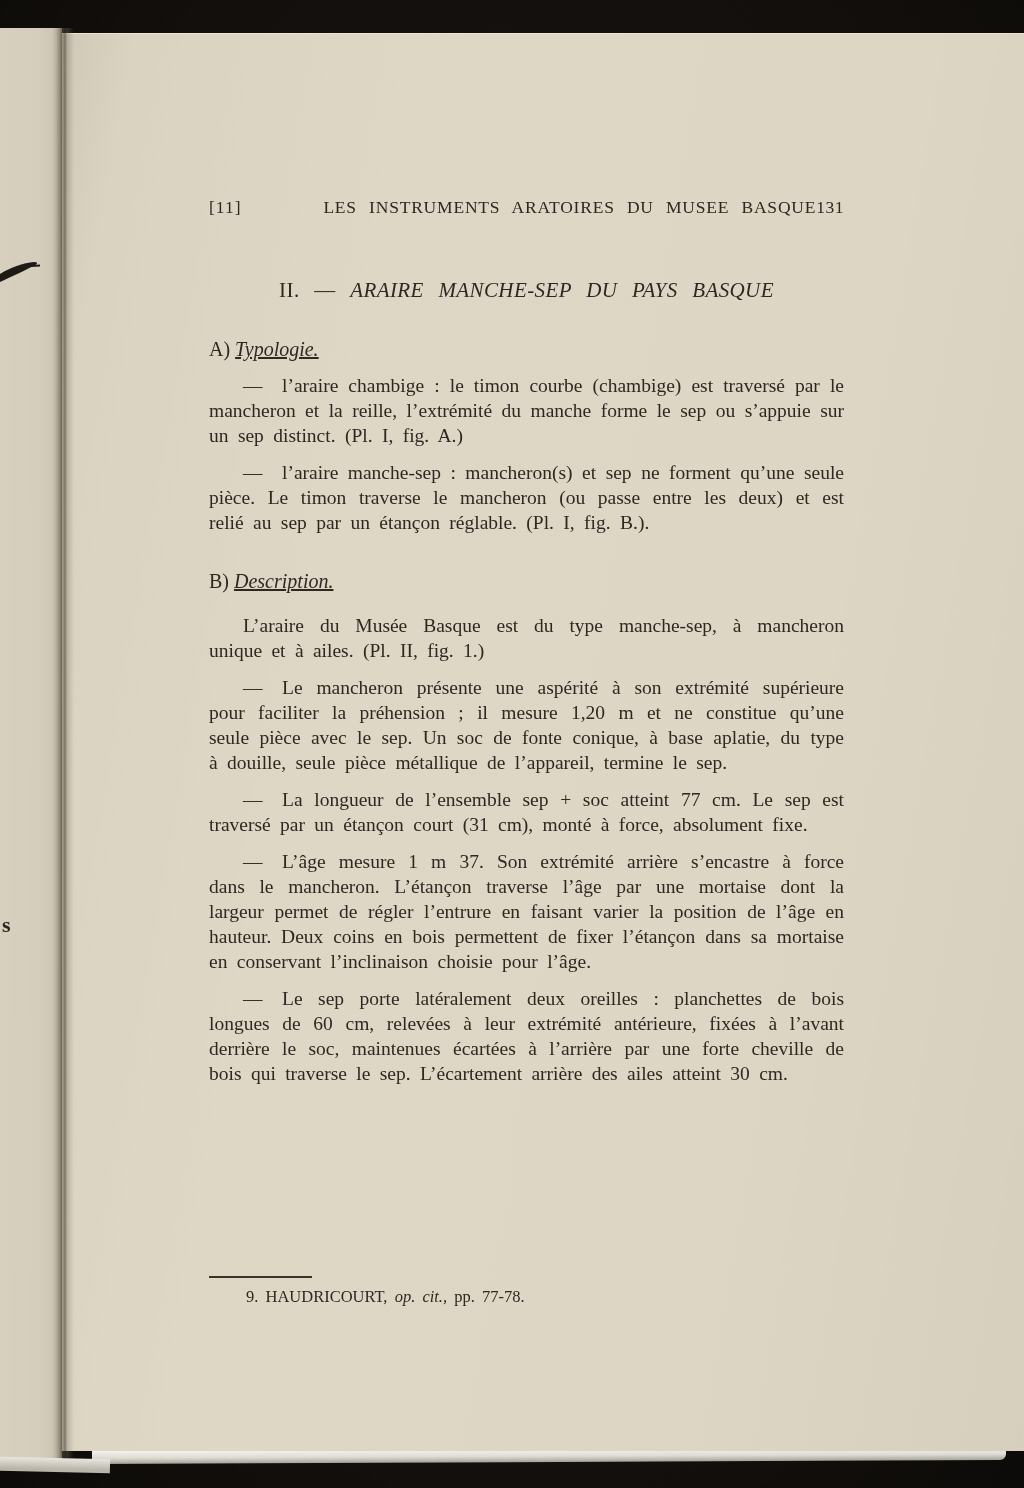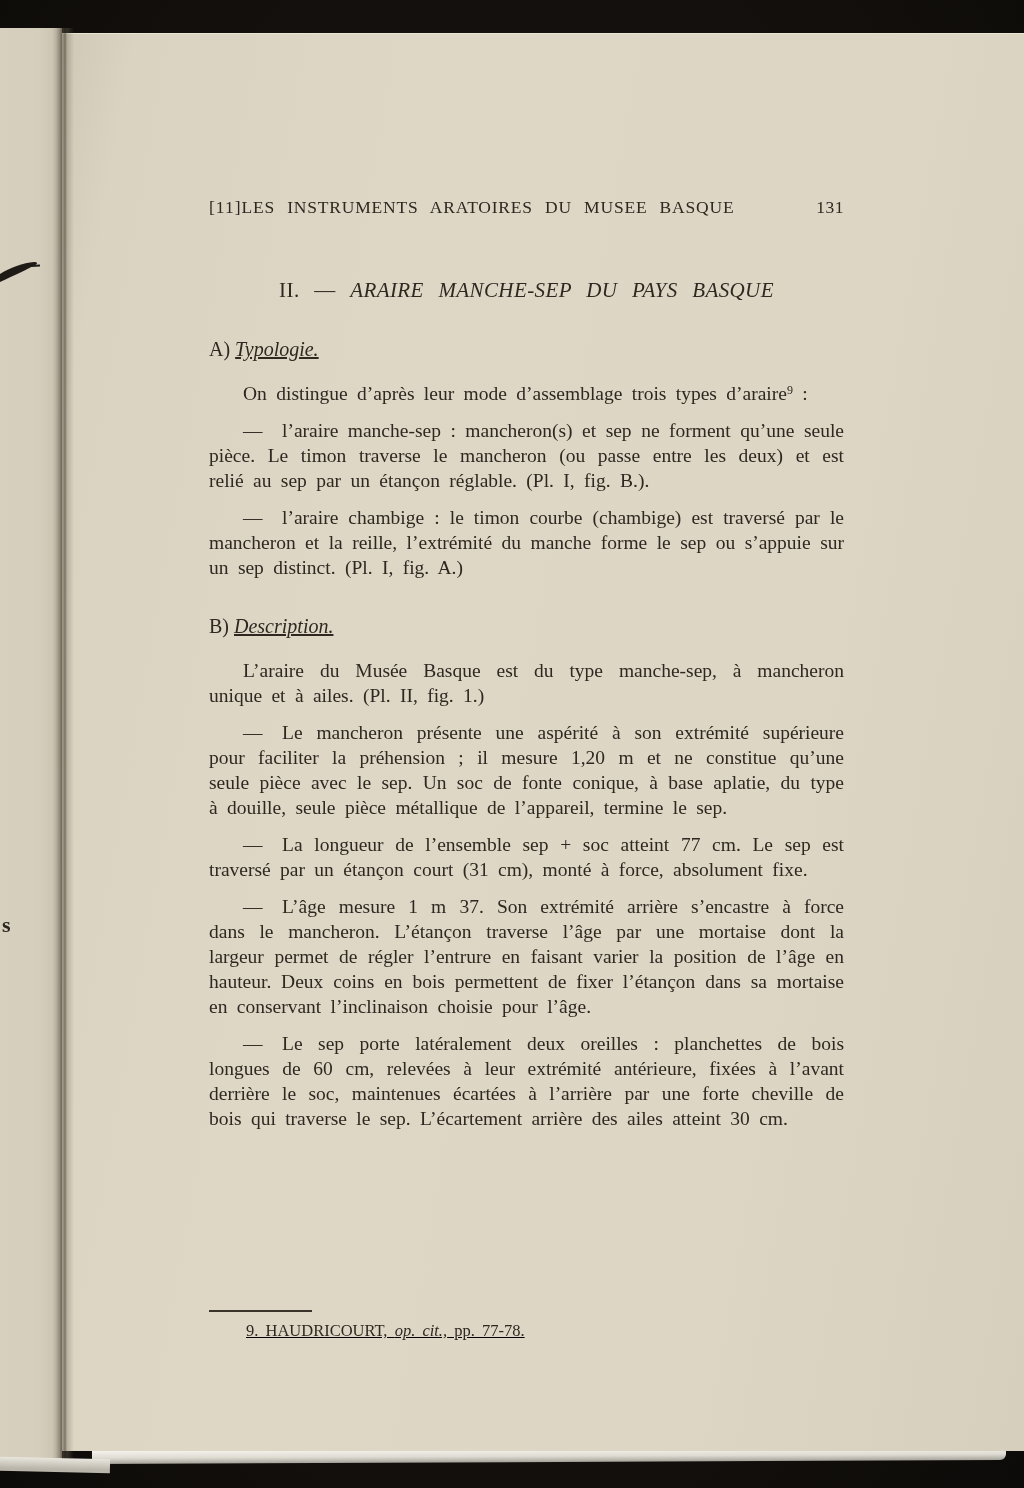--- a/index.html
+++ b/index.html
@@ -93,21 +93,21 @@
   .running-header {
     display: flex;
     align-items: baseline;
     margin-top: 163px;
     font-size: 17.5px;
     white-space: nowrap;
   }
   .running-header .idx { letter-spacing: 1px; }
   .running-header .rtitle {
     flex: 1;
-    text-align: left;
+    text-align: right;
     letter-spacing: 0.8px;
     word-spacing: 7px;
   }
   .running-header .pnum { letter-spacing: 0.5px; }
   .section-title {
     margin-top: 60px;
     text-align: center;
     font-size: 21px;
     word-spacing: 9px;
     letter-spacing: 0.4px;
@@ -128,23 +128,22 @@
     text-indent: 34px;
   }
   .para.intro { margin-top: 20px; }
   sup.fn {
     font-size: 12px;
     line-height: 0;
     vertical-align: 6px;
   }
   .footnote-block {
     position: absolute;
-    left: 147px; top: 1276px;
+    left: 147px; top: 1242px;
     width: 635px;
-    text-decoration: underline;
   }
   .footnote-rule {
     width: 103px;
     height: 2px;
     background: #39332a;
   }
   .footnote {
     margin-top: 9px;
     padding-left: 37px;
     font-size: 16.5px;
@@ -184,25 +183,24 @@
       <div class="section-title">
         <span>II. —</span>
         <span class="it">ARAIRE MANCHE-SEP DU PAYS BASQUE</span>
       </div>
 
       <div class="subsection">
         <span>A)</span>
         <span class="it">Typologie.</span>
       </div>
 
-      <p class="para intro"><span>On distingue d’après leur mode d’assemblage trois types d’araire</span><sup class="fn">9</sup><span> :</span></p>
+
+      <p class="para">— l’araire chambige : le timon courbe (chambige) est traversé par le mancheron et la reille, l’extrémité du manche forme le sep ou s’appuie sur un sep distinct. (Pl. I, fig. A.)</p>
 
       <p class="para">— l’araire manche-sep : mancheron(s) et sep ne forment qu’une seule pièce. Le timon traverse le mancheron (ou passe entre les deux) et est relié au sep par un étançon réglable. (Pl. I, fig. B.).</p>
-
-      <p class="para">— l’araire chambige : le timon courbe (chambige) est traversé par le mancheron et la reille, l’extrémité du manche forme le sep ou s’appuie sur un sep distinct. (Pl. I, fig. A.)</p>
 
 
       <div class="subsection">
         <span>B)</span>
         <span class="it">Description.</span>
       </div>
 
       <p class="para intro">L’araire du Musée Basque est du type manche-sep, à mancheron unique et à ailes. (Pl. II, fig. 1.)</p>
 
       <p class="para">— Le mancheron présente une aspérité à son extrémité supérieure pour faciliter la préhension ; il mesure 1,20 m et ne constitue qu’une seule pièce avec le sep. Un soc de fonte conique, à base aplatie, du type à douille, seule pièce métallique de l’appareil, termine le sep.</p>

